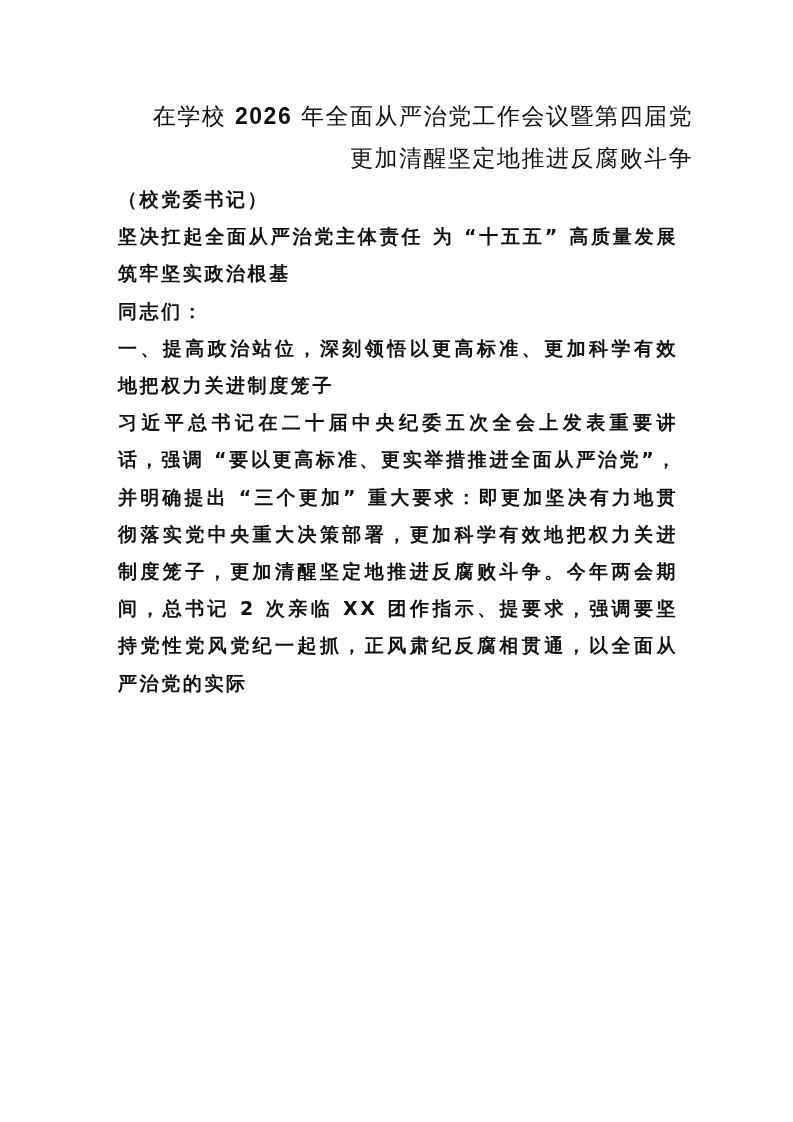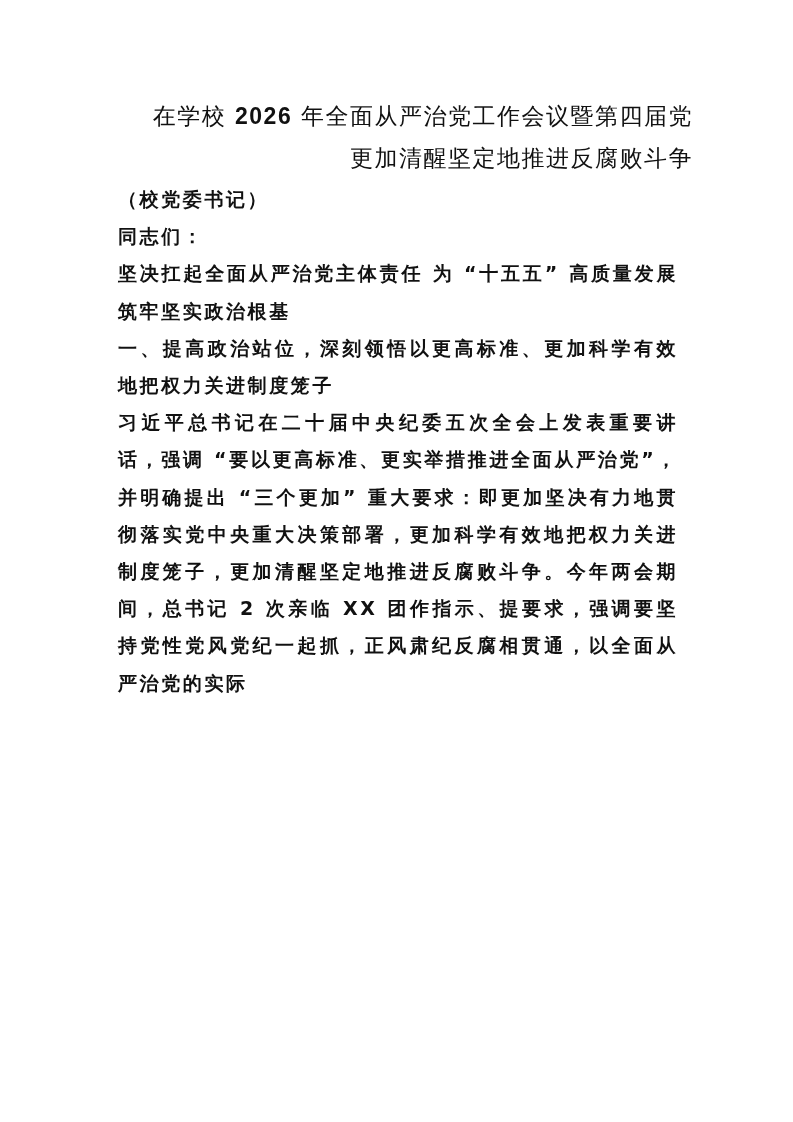--- a/index.html
+++ b/index.html
@@ -59,19 +59,19 @@
 <body>
 
 <div class="page">
 
   <h1 class="title title-line1"><span>在学校 </span><span class="num">2026</span><span> 年全面从严治党工作会议暨第四届党</span></h1>
 
   <h1 class="title title-line2">更加清醒坚定地推进反腐败斗争</h1>
 
   <div class="body-text">
     <p>（校党委书记）</p>
+    <p>坚决扛起全面从严治党主体责任 为 “十五五” 高质量发展筑牢坚实政治根基</p>
     <p>同志们：</p>
-    <p>坚决扛起全面从严治党主体责任 为 “十五五” 高质量发展筑牢坚实政治根基</p>
     <p>一、提高政治站位，深刻领悟以更高标准、更加科学有效地把权力关进制度笼子</p>
     <p>习近平总书记在二十届中央纪委五次全会上发表重要讲话，强调 “要以更高标准、更实举措推进全面从严治党”，并明确提出 “三个更加” 重大要求：即更加坚决有力地贯彻落实党中央重大决策部署，更加科学有效地把权力关进制度笼子，更加清醒坚定地推进反腐败斗争。今年两会期间，总书记 2 次亲临 XX 团作指示、提要求，强调要坚持党性党风党纪一起抓，正风肃纪反腐相贯通，以全面从严治党的实际</p>
   </div>
 
 </div>
 
 </body></html>

